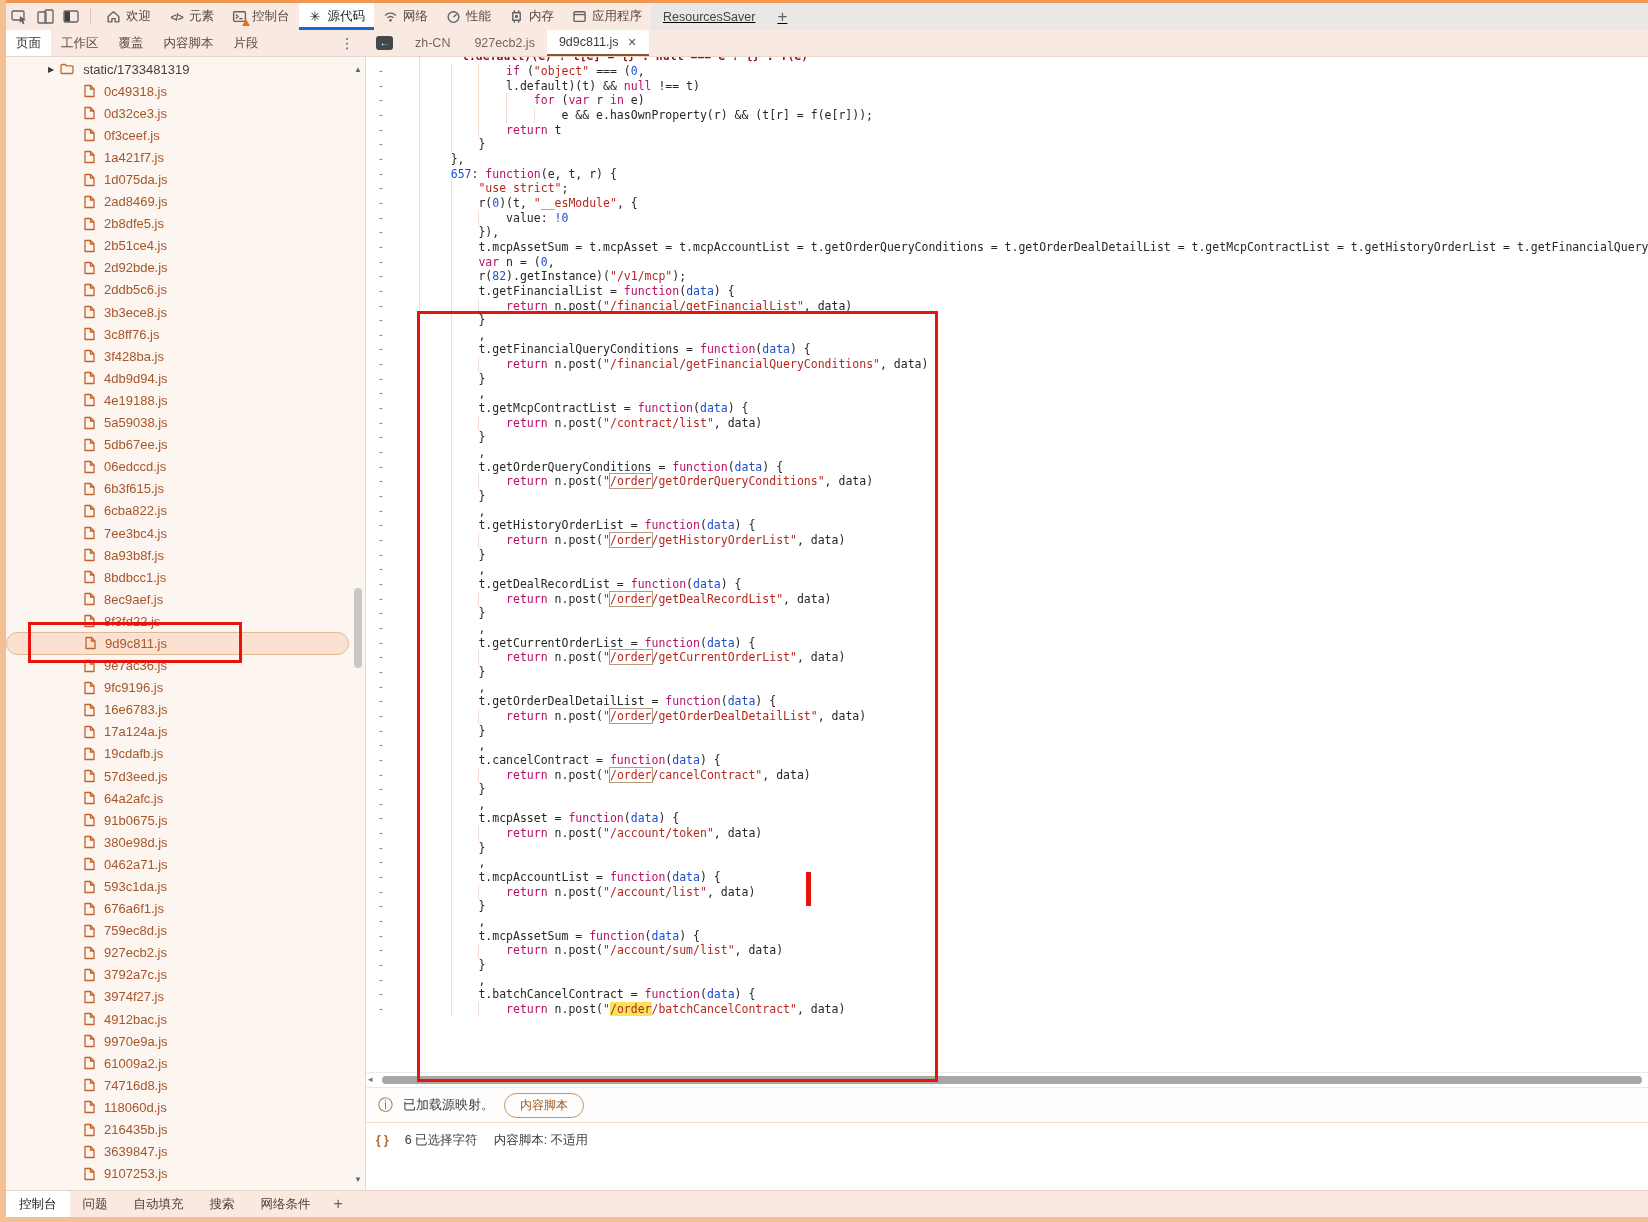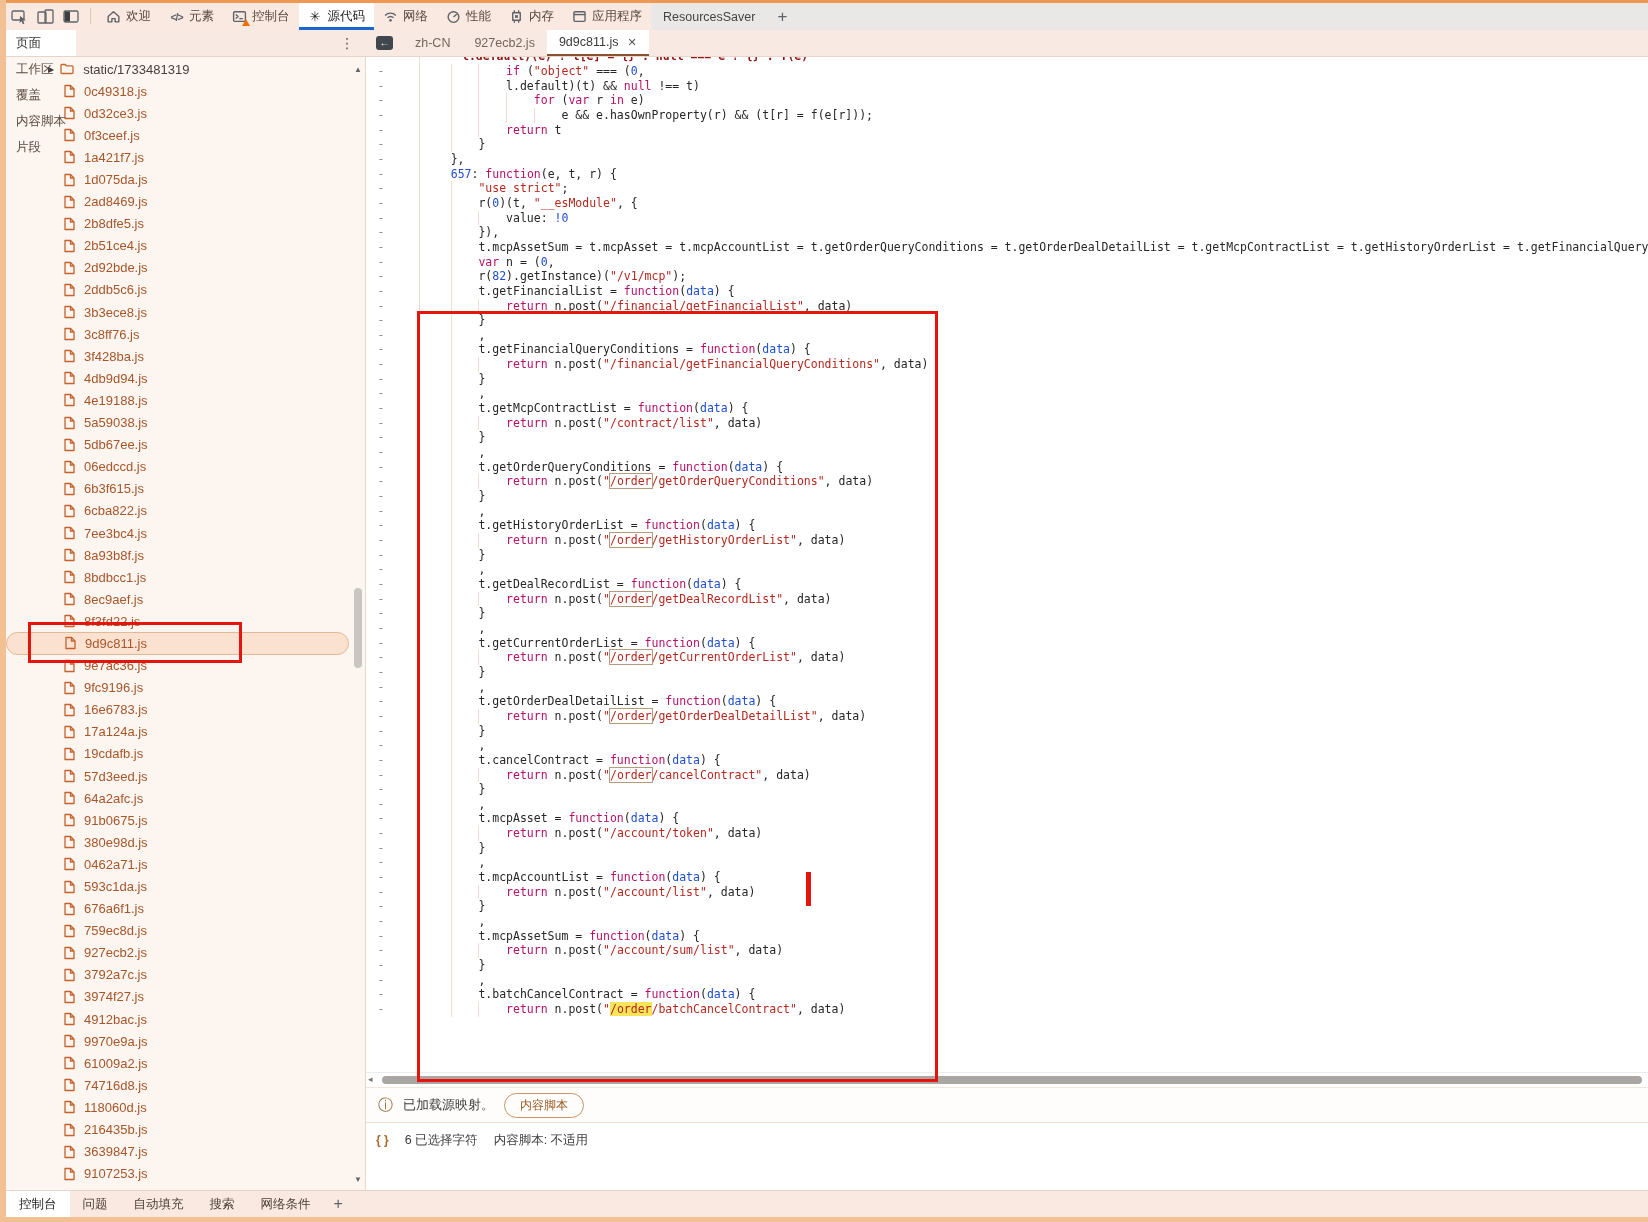--- a/index.html
+++ b/index.html
@@ -13,42 +13,42 @@
   
   .toolbar{position:absolute;left:6px;top:3px;right:0;height:27px;background:#f9e9e1;
            display:flex;align-items:stretch;z-index:5;}
   .ticon{width:26px;height:27px;display:flex;align-items:center;justify-content:center;cursor:pointer;}
   .tdiv{width:1px;height:16px;background:#dcc6b8;margin:5px 6px 0 6px;}
   .pt{display:flex;align-items:center;gap:5px;padding:0 9px;font-size:12.5px;color:#564840;cursor:pointer;}
   .pt .ic{position:relative;width:15px;height:15px;display:flex;align-items:center;justify-content:center;}
   .pt.on{background:#fff;color:#202124;box-shadow:inset 0 -3px 0 #1a66d0;}
   .badge{position:absolute;right:-3px;bottom:-2px;width:0;height:0;
          border-left:4px solid transparent;border-right:4px solid transparent;border-bottom:7px solid #e8710a;}
-  .graypane{flex:1;background:#e9e8e6;display:flex;align-items:center;}
+  .graypane{flex:1;background:#e9e8e6;display:flex;align-items:center;text-decoration:underline;}
   .exttab{padding:0 12px;font-size:12.5px;color:#454545;cursor:pointer;}
   .plus{font-size:17px;color:#5f6368;padding:0 10px;cursor:pointer;}
 
   
   .subhdr{position:absolute;left:6px;top:30px;right:0;height:27px;display:flex;z-index:4;}
   .sidehdr{width:360px;background:#f8eae2;display:flex;align-items:stretch;border-bottom:1px solid #e8d5c9;box-sizing:border-box;}
   .stab{padding:0 10px;line-height:26px;font-size:12.5px;color:#5a4a41;cursor:pointer;}
   .stab.on{background:#fff;color:#333;}
   .smore{margin-left:auto;margin-right:12px;color:#555;font-size:14px;line-height:26px;cursor:pointer;}
   .tabstrip{flex:1;background:#f8eae2;display:flex;align-items:stretch;border-bottom:1px solid #e8d5c9;box-sizing:border-box;}
   .navic{width:17px;height:14px;background:#42474d;border-radius:3px;margin:6px 10px 0 10px;
          color:#fff;font-size:10px;line-height:14px;text-align:center;cursor:pointer;}
   .ftab{display:flex;align-items:center;padding:0 12px;font-size:12.5px;color:#77655a;cursor:pointer;box-sizing:border-box;}
   .ftab.on{background:#fff;color:#3a3a3a;border-bottom:2px solid #8a5230;}
   .ftab .x{margin-left:9px;font-size:11px;color:#555;}
 
   
   .sidebar{position:absolute;left:6px;top:57px;width:360px;height:1133px;background:#fdf5ef;
            border-right:1px solid #e8d7cb;box-sizing:border-box;overflow:hidden;padding-top:1px;z-index:3;}
   .trow{height:22.1px;display:flex;align-items:center;font-size:13px;color:#a5562b;
-        padding-left:58px;box-sizing:border-box;white-space:nowrap;cursor:pointer;}
+        padding-left:78px;box-sizing:border-box;white-space:nowrap;cursor:pointer;}
   .trow.folder{padding-left:42px;color:#46413c;}
   .trow .dis{font-size:8px;color:#3c3c3c;margin-right:6px;}
   .trow svg{margin-right:9px;flex:none;}
   .trow.sel{background:#fbe2d0;border:1px solid #e2b996;border-radius:13px;margin-right:16px;}
   .vsb{position:absolute;right:0;top:0;bottom:0;width:14px;}
   .vsb .ar{position:absolute;left:0;width:14px;text-align:center;font-size:8px;color:#666;cursor:pointer;}
   .vsb .thumb{position:absolute;left:3px;width:8px;top:531px;height:80px;background:#c9c5c1;border-radius:4px;cursor:pointer;}
 
   
   .codepanel{position:absolute;left:366px;top:57px;right:0;height:1133px;background:#fff;
@@ -201,21 +201,21 @@
         </div>
       </div>
     <div class="graypane">
       <div class="exttab">ResourcesSaver</div>
       <div class="plus">+</div>
     </div>
   </div>
 
   <div class="subhdr">
     <div class="sidehdr">
-      <div id="sideTabs" style="display:flex;align-items:stretch;flex-direction:column;">
+      <div id="sideTabs" style="display:flex;align-items:stretch;">
           <div class="stab on">页面</div>
           <div class="stab">工作区</div>
           <div class="stab">覆盖</div>
           <div class="stab">内容脚本</div>
           <div class="stab">片段</div>
         </div>
       <div class="smore">⋮</div>
     </div>
     <div class="tabstrip">
       <div class="navic">←</div>

